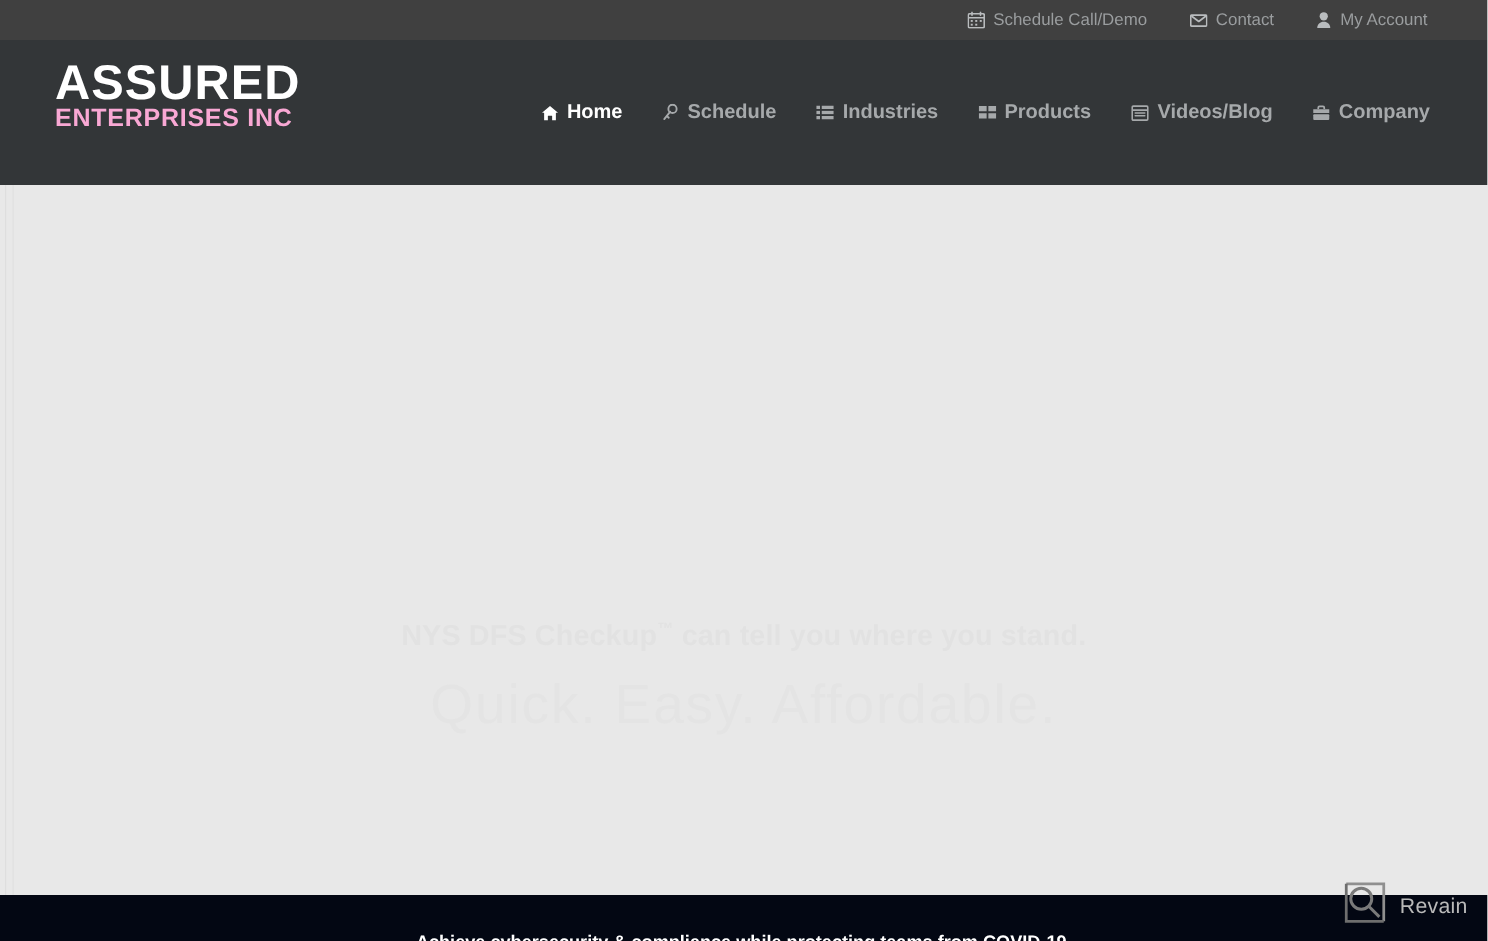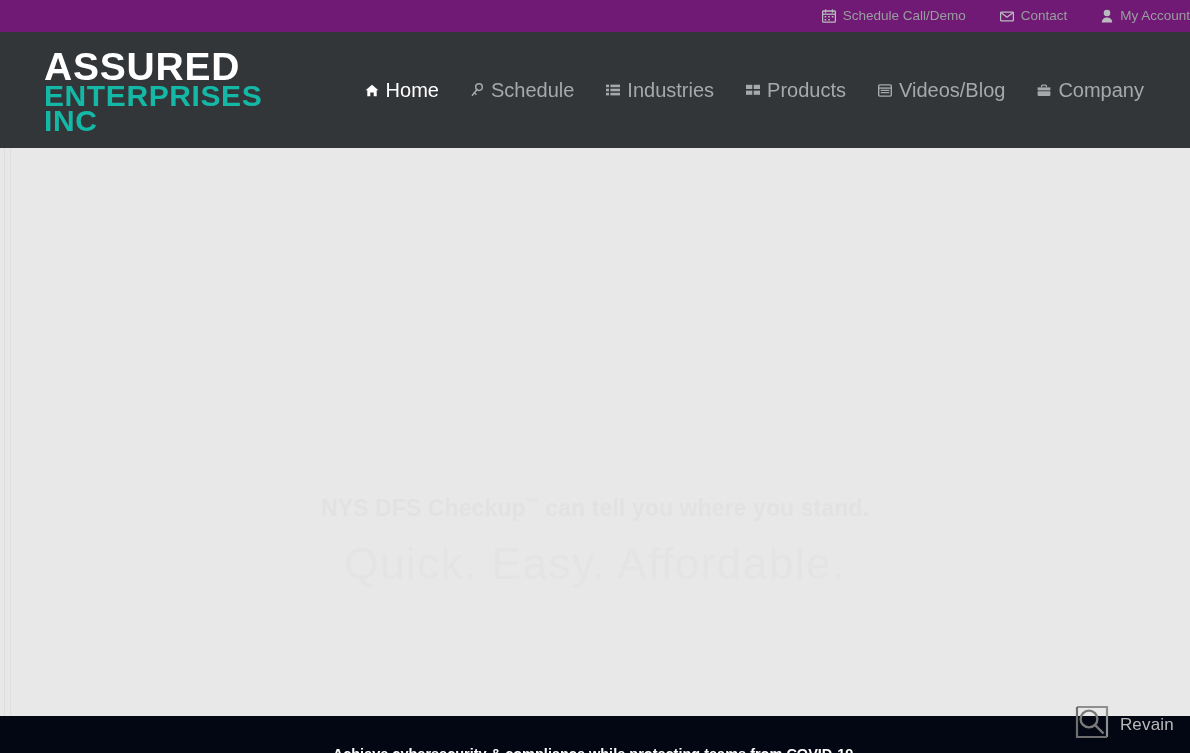--- a/index.html
+++ b/index.html
@@ -7,22 +7,23 @@
     width:1190px; height:753px;
     overflow:hidden;
     background:#e8e8e8;
     font-family:"Liberation Sans", sans-serif;
   }
   .page { position:relative; width:1190px; height:753px; background:#e8e8e8; }
 
   
   .topbar {
     position:absolute; top:0; left:0; width:1190px; height:32px;
-    background:#701a75;
+    background:#404040;
     display:flex; align-items:center; justify-content:flex-end;
+    padding-right:48px;
   }
   .topbar-item {
     display:flex; align-items:center; gap:7px;
     color:#9a9d9f; font-size:13.5px; line-height:1;
     margin-left:34px; cursor:pointer; white-space:nowrap;
   }
   .topbar-item .ico { display:inline-flex; align-items:center; color:#b9bcbe; }
 
   
   .header {
@@ -33,38 +34,38 @@
   
   .logo {
     position:absolute; left:44px; top:18px;
     width:250px; color:#fff; user-select:none;
   }
   .logo-l1 {
     font-size:39px; font-weight:bold; letter-spacing:0.8px;
     line-height:33px; color:#ffffff;
   }
   .logo-l2 {
-    font-size:30px; font-weight:bold; letter-spacing:0.6px;
-    line-height:25px; color:#14b8a6;
+    font-size:20px; font-weight:bold; letter-spacing:0.6px;
+    line-height:25px; color:#f9a8d4;
   }
   .logo-l3 {
     font-size:12.5px; font-weight:bold; letter-spacing:0.2px;
     line-height:15px; color:#ffffff; text-align:center;
     margin-top:7px; padding-right:4px;
   }
   .logo-l3 sup { font-size:8px; vertical-align:super; }
 
   
   .nav {
     position:absolute; right:46px; top:0; height:116px;
     display:flex; align-items:center;
   }
   .nav-item {
     display:flex; align-items:center; gap:7px;
-    color:#a6a9ab; font-size:20px; font-weight:normal;
+    color:#a6a9ab; font-size:16px; font-weight:bold;
     margin-left:32px; cursor:pointer; white-space:nowrap; line-height:1;justify-content:flex-end;
   }
   .nav-item:first-child { margin-left:0; }
   .nav-item.active { color:#ffffff; }
   .nav-item.active .ico { color:#ffffff; }
   .nav-item .ico { display:inline-flex; align-items:center; color:#a6a9ab; }
 
   
   .content {
     position:absolute; top:148px; left:0; width:1190px; height:568px;

